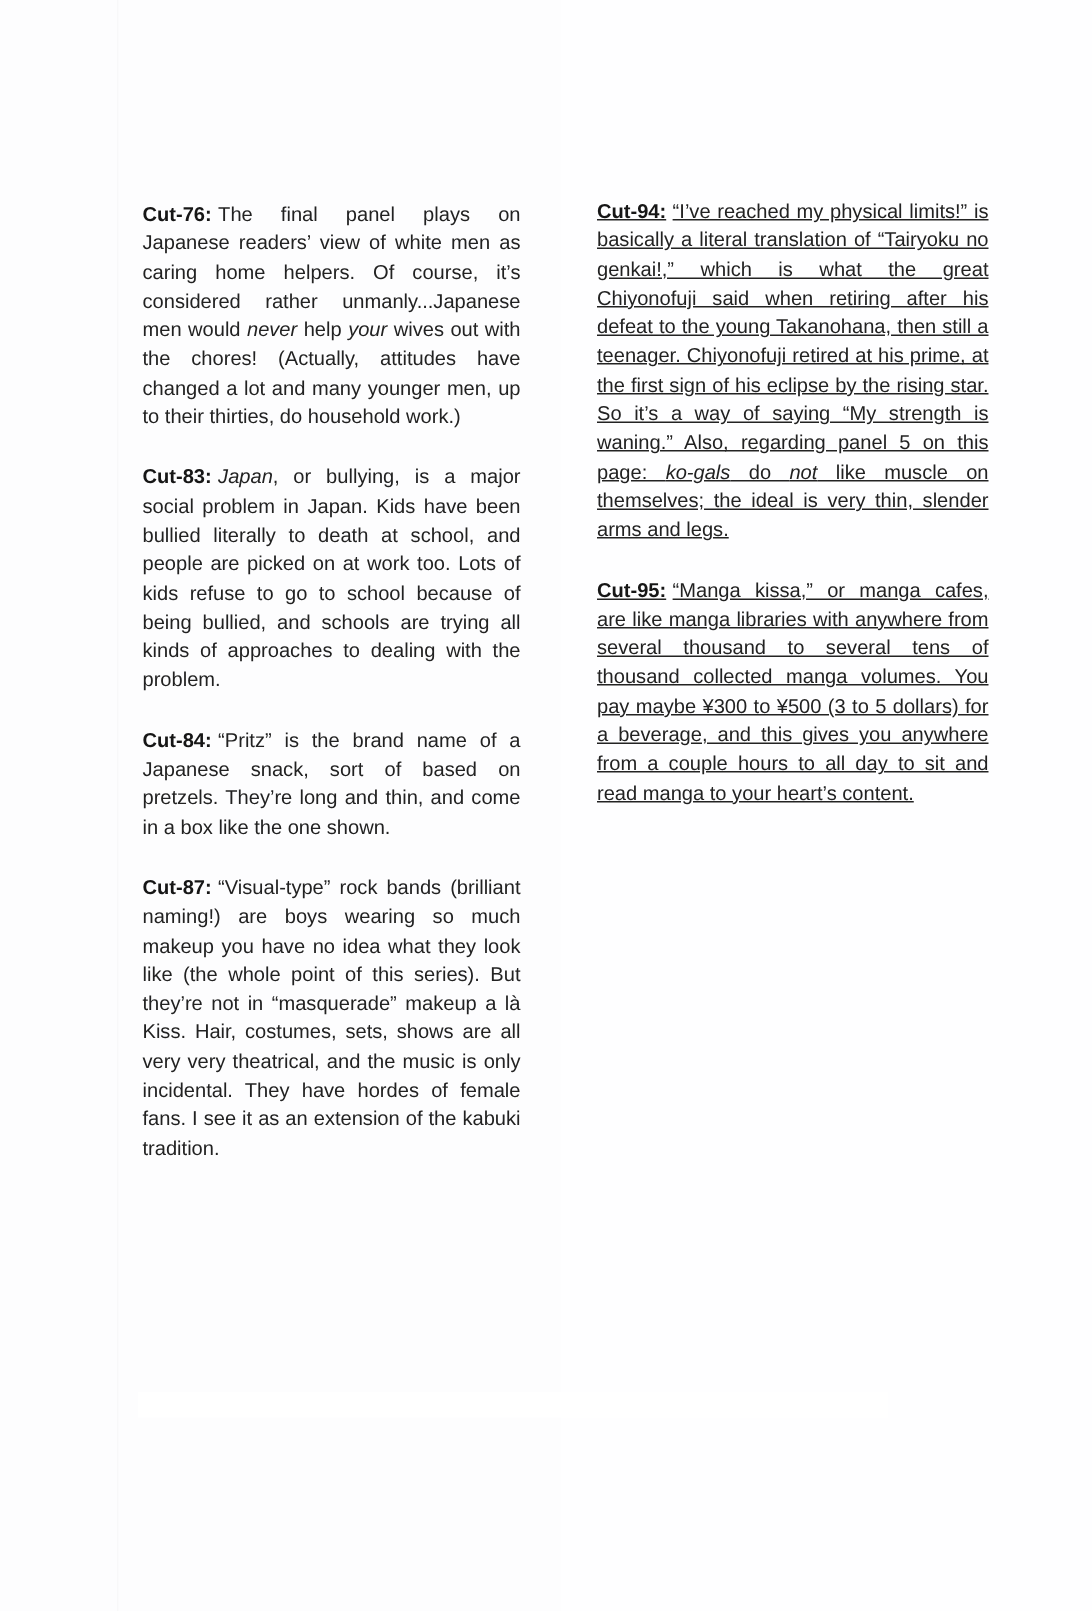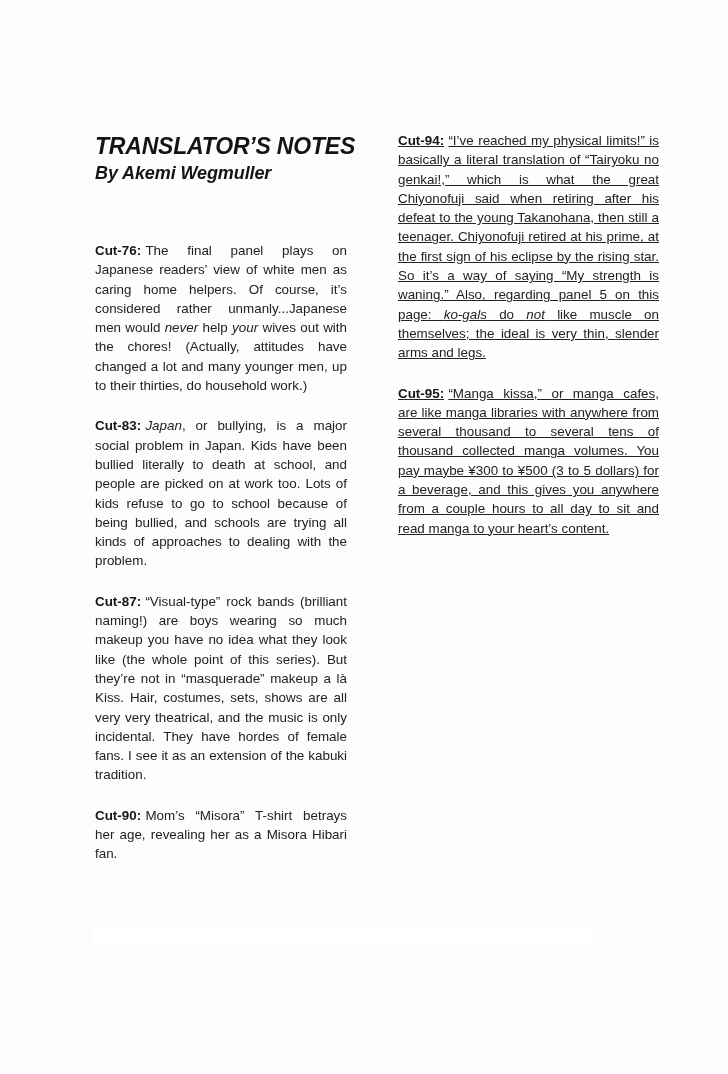--- a/index.html
+++ b/index.html
@@ -83,41 +83,37 @@
 </head>
 <body>
 
 <div class="screenshot">
 
   <div class="scan-seam"></div>
   <div class="scan-band"></div>
 
   <div class="col-left">
 
-    <div class="title-block">
-      <div class="page-title">TRANSLATOR’S NOTES</div>
-      <div class="byline">By Akemi Wegmuller</div>
-    </div>
 
     <p class="note">
       <span class="note-label">Cut-76:</span><span class="note-text">The final panel plays on Japanese readers’ view of white men as caring home helpers. Of course, it’s considered rather unmanly...Japanese men would <i>never</i> help <i>your</i> wives out with the chores! (Actually, attitudes have changed a lot and many younger men, up to their thirties, do household work.)</span>
     </p>
 
     <p class="note">
       <span class="note-label">Cut-83:</span><span class="note-text"><i>Japan</i>, or bullying, is a major social problem in Japan. Kids have been bullied literally to death at school, and people are picked on at work too. Lots of kids refuse to go to school because of being bullied, and schools are trying all kinds of approaches to dealing with the problem.</span>
     </p>
 
+    <p class="note">
+      <span class="note-label">Cut-84:</span><span class="note-text">“Pritz” is the brand name of a Japanese snack, sort of based on pretzels. They’re long and thin, and come in a box like the one shown.</span>
+    </p>
 
     <p class="note">
       <span class="note-label">Cut-87:</span><span class="note-text">“Visual-type” rock bands (brilliant naming!) are boys wearing so much makeup you have no idea what they look like (the whole point of this series). But they’re not in “masquerade” makeup a là Kiss. Hair, costumes, sets, shows are all very very theatrical, and the music is only incidental. They have hordes of female fans. I see it as an extension of the kabuki tradition.</span>
     </p>
 
-    <p class="note">
-      <span class="note-label">Cut-90:</span><span class="note-text">Mom’s “Misora” T-shirt betrays her age, revealing her as a Misora Hibari fan.</span>
-    </p>
 
   </div>
 
   <div class="col-right">
 
     <p class="note">
       <span class="note-label">Cut-94:</span><span class="note-text">“I’ve reached my physical limits!” is basically a literal translation of “Tairyoku no genkai!,” which is what the great Chiyonofuji said when retiring after his defeat to the young Takanohana, then still a teenager. Chiyonofuji retired at his prime, at the first sign of his eclipse by the rising star. So it’s a way of saying “My strength is waning.” Also, regarding panel 5 on this page: <i>ko-gals</i> do <i>not</i> like muscle on themselves; the ideal is very thin, slender arms and legs.</span>
     </p>
 
     <p class="note">

